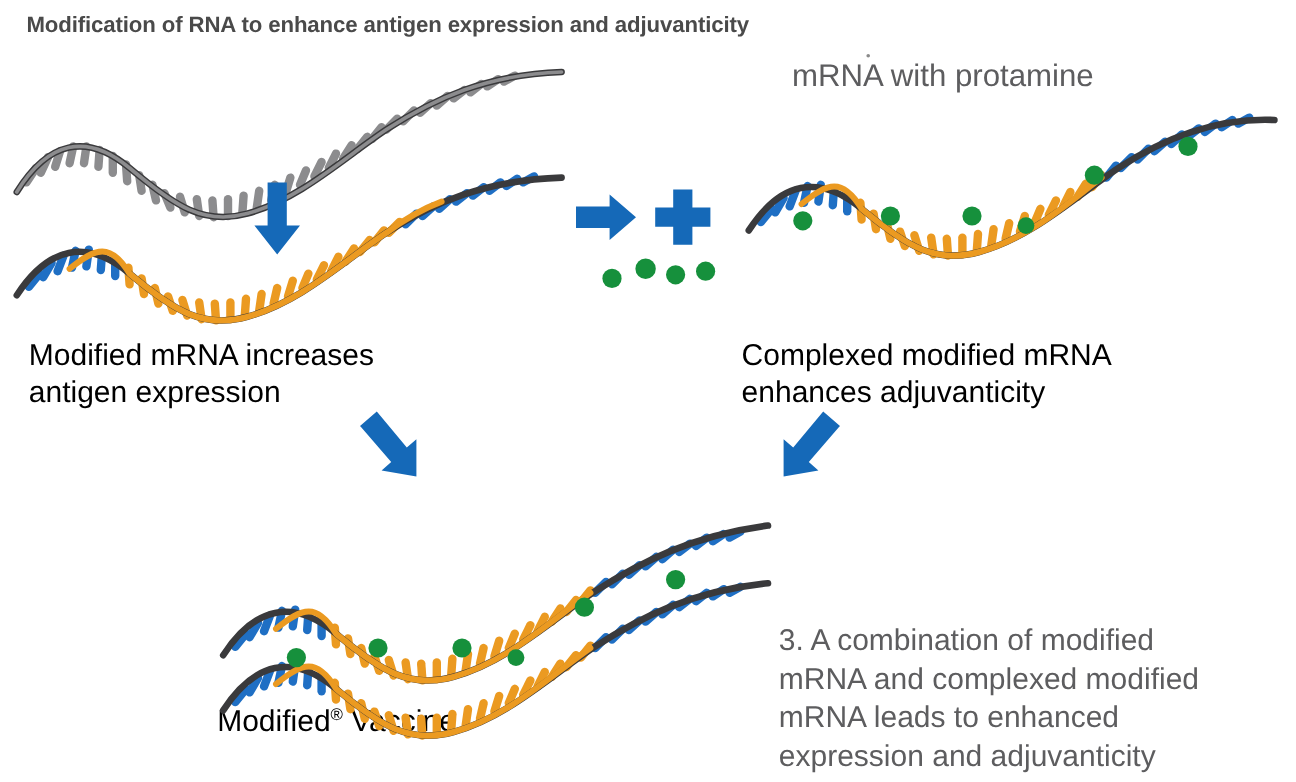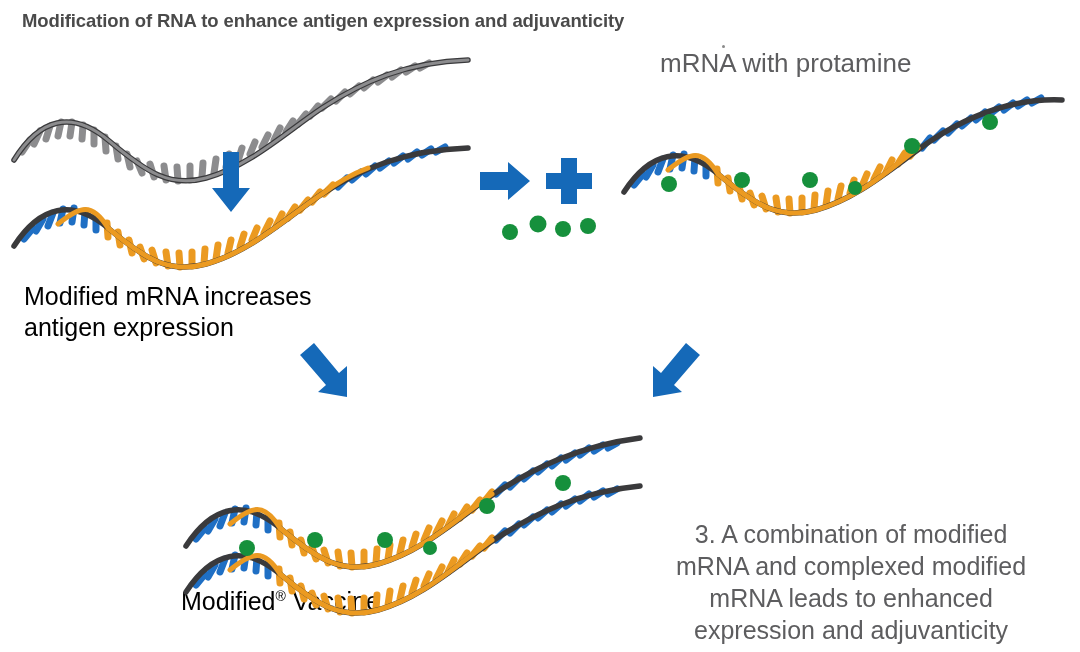--- a/index.html
+++ b/index.html
@@ -39,38 +39,40 @@
     color:#5d5d5f;font-size:26px;white-space:nowrap;
   }
   .dot-artifact{
     position:absolute;left:722px;top:45px;
     width:3px;height:3px;background:#8a8a8a;border-radius:50%;
   }
 
   .cap1{left:24px;top:281px;}
   .cap2{left:618px;top:281px;}
   .cap3{left:181px;top:586px;font-size:25px;}
-  .cap4{left:676px;top:518px;text-align:center;}
+  .cap4{left:649px;top:518px;}
 
   .sup{font-size:14px;vertical-align:super;line-height:0;}
 
   svg.art{position:absolute;left:0;top:0;width:1080px;height:652px;pointer-events:none;}
 </style>
 </head>
 <body>
 
 <div id="stage">
 
   <div class="title">Modification of RNA to enhance antigen expression and adjuvanticity</div>
 
   <div class="lbl-protamine">mRNA with protamine</div>
   <div class="dot-artifact"></div>
 
   <div class="caption-blue cap1">Modified mRNA increases
 antigen expression</div>
+  <div class="caption-blue cap2">Complexed modified mRNA
+enhances adjuvanticity</div>
 
   <div class="caption-blue cap3"><span>Modified</span><span class="sup">®</span><span> Vaccine</span></div>
 
   <div class="caption-gray cap4">3. A combination of modified
 mRNA and complexed modified
 mRNA leads to enhanced
 expression and adjuvanticity</div>
 
   <svg class="art" viewBox="0 0 1080 652">
     <defs>

